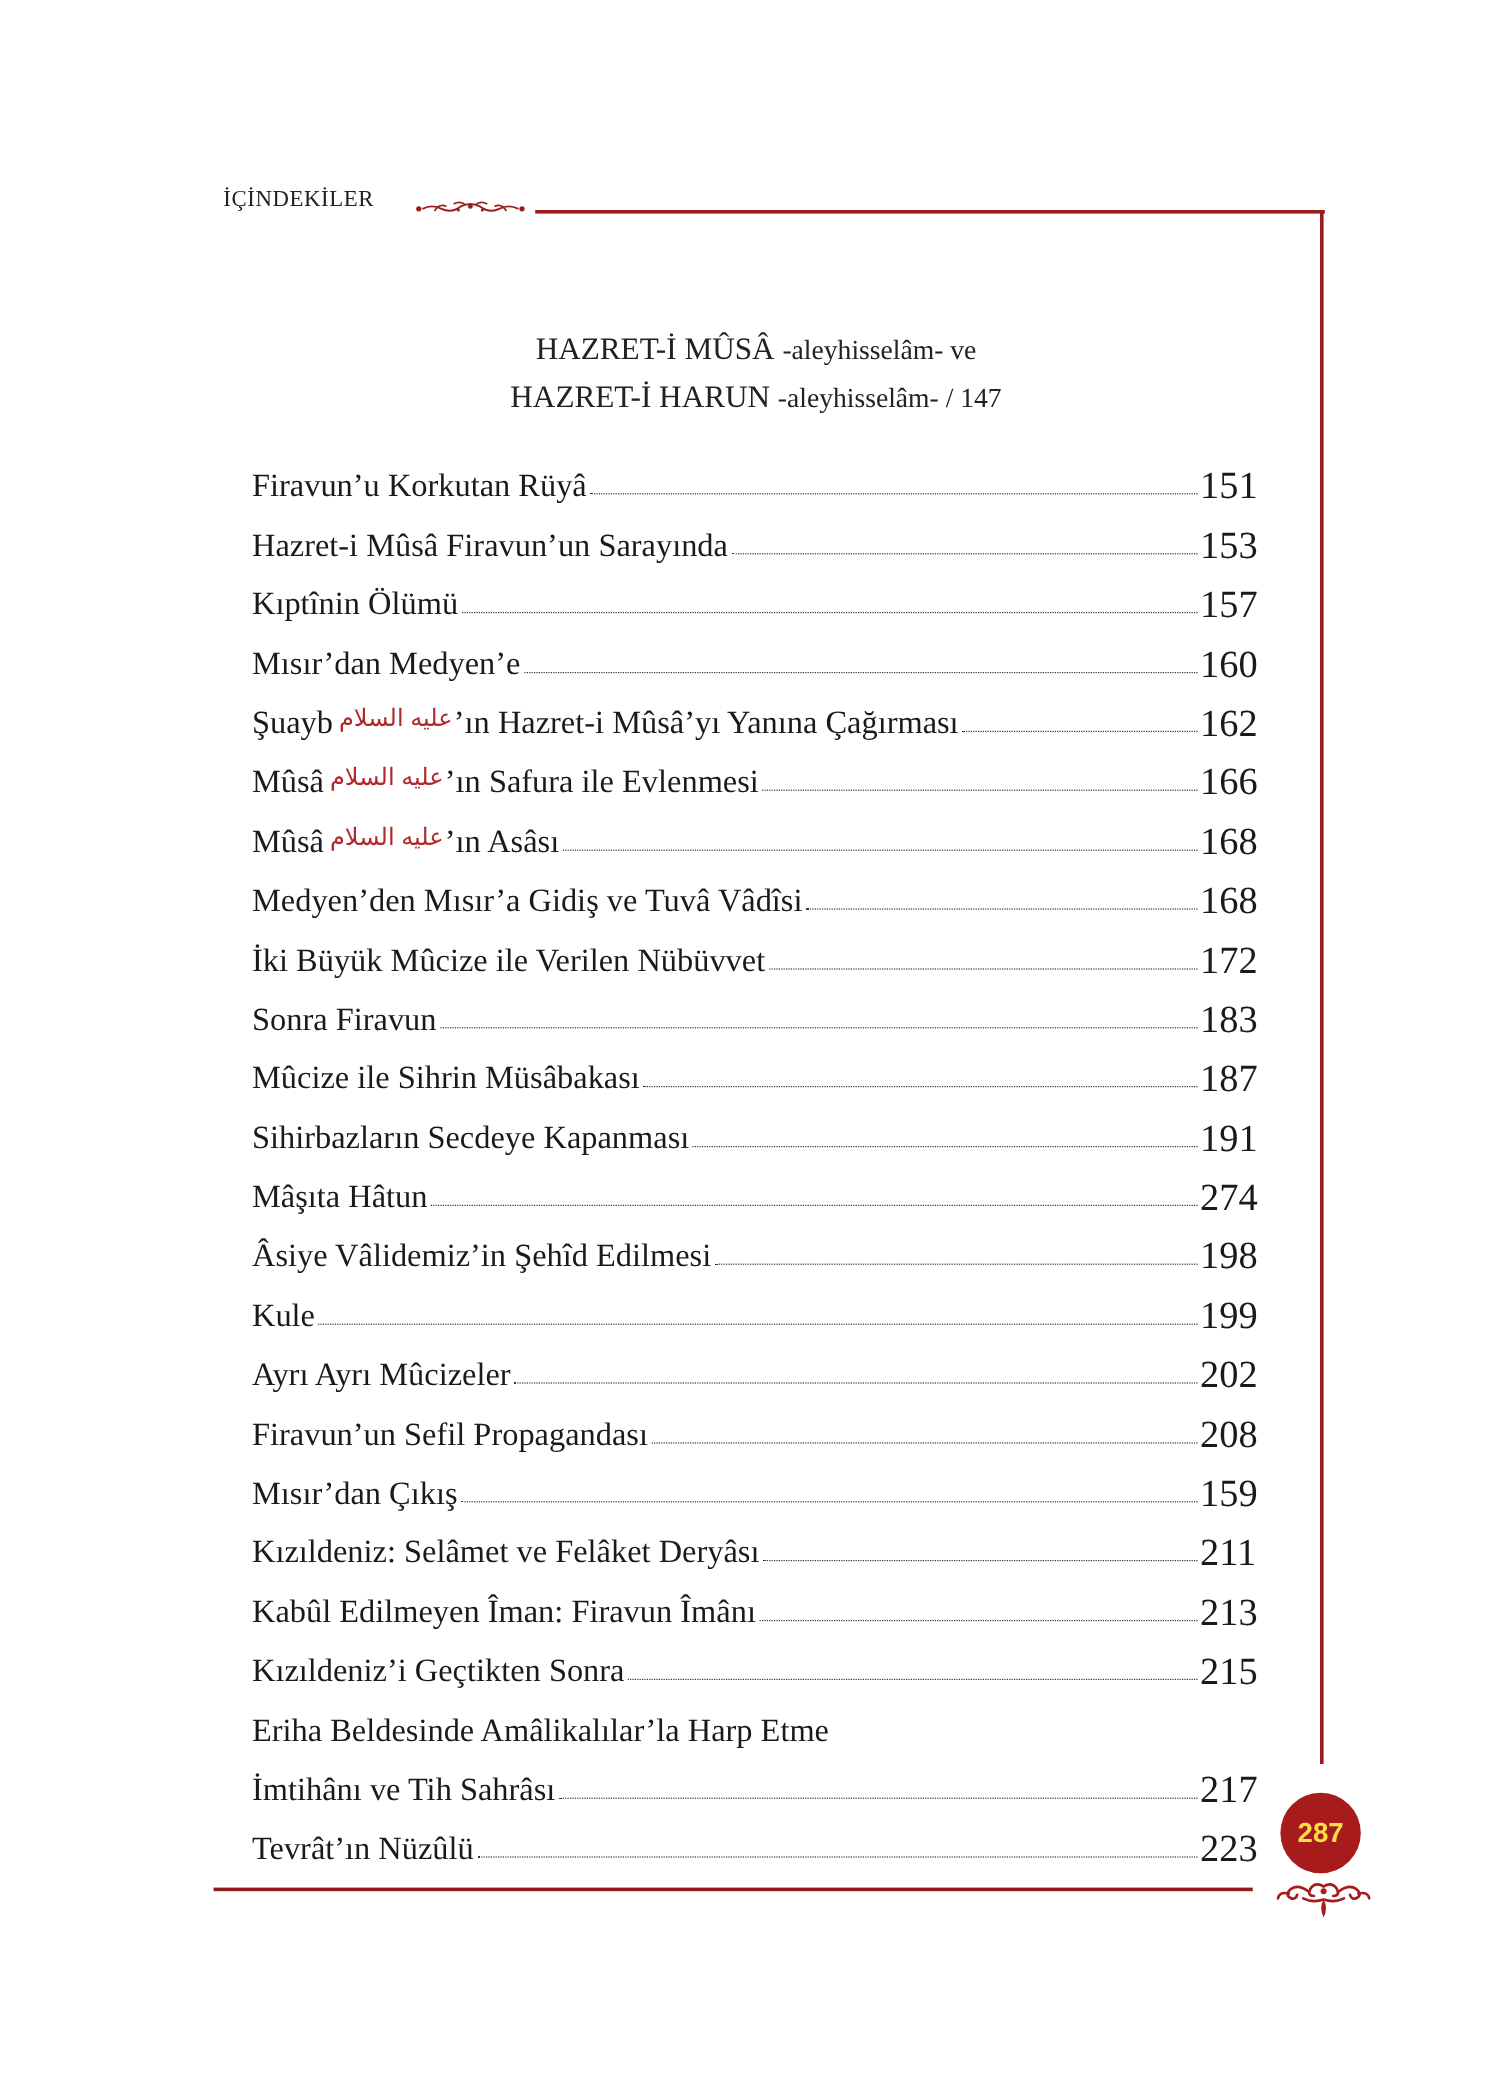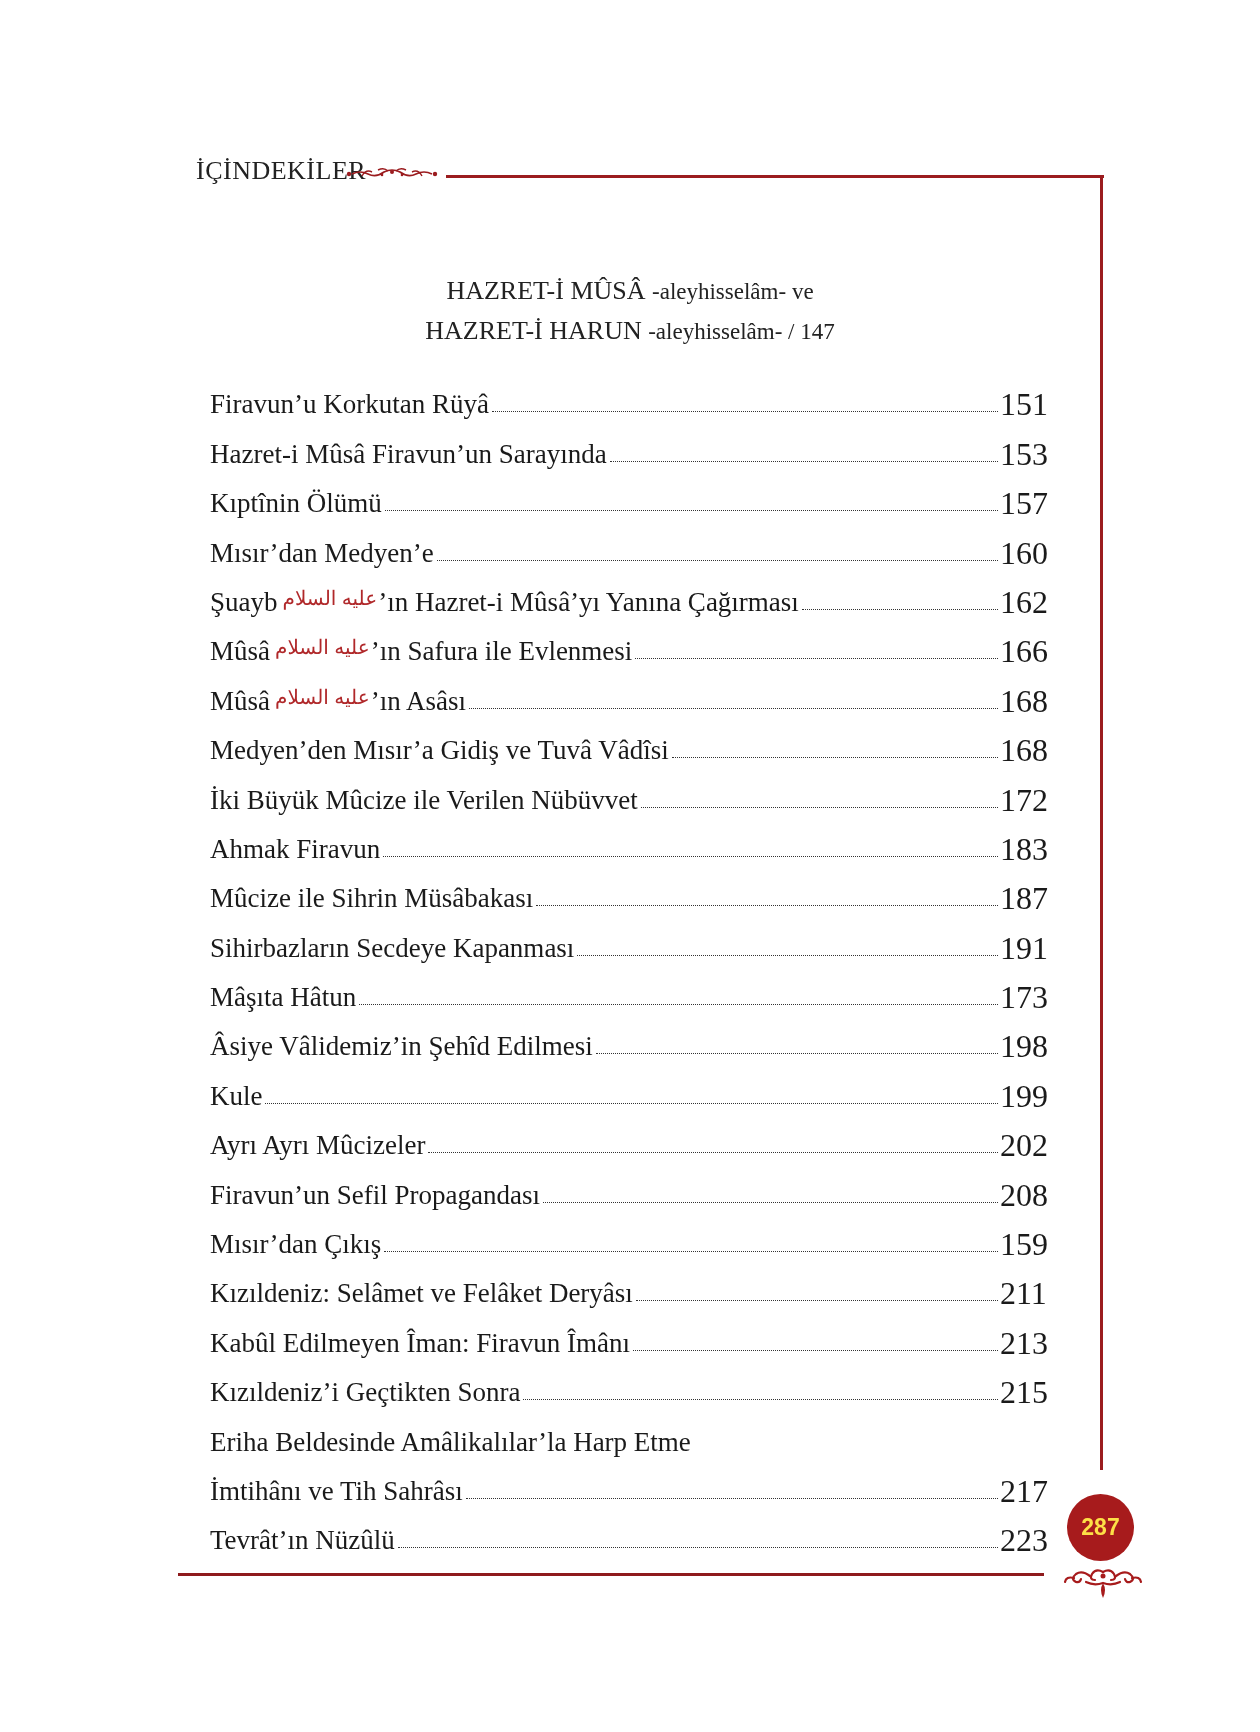--- a/index.html
+++ b/index.html
@@ -10,23 +10,23 @@
     body {
       width: 1260px;
       height: 1732px;
       position: relative;
       overflow: hidden;
       font-family: "Liberation Serif", "DejaVu Serif", serif;
       color: #1a1a1a;
     }
     .header-title {
       position: absolute;
-      left: 196px;
+      left: 186px;
       top: 156px;
-      font-size: 26px;
+      font-size: 19px;
       letter-spacing: 0.5px;
       color: #222;
     }
     .header-ornament {
       position: absolute;
       left: 346px;
       top: 166px;
       width: 92px;
       height: 14px;
     }
@@ -200,38 +200,38 @@
         <span class="title"><span>Medyen’den Mısır’a Gidiş ve Tuvâ Vâdîsi</span></span>
         <span class="dots"></span>
         <span class="page">168</span>
       </div>
     <div class="toc-row">
         <span class="title"><span>İki Büyük Mûcize ile Verilen Nübüvvet</span></span>
         <span class="dots"></span>
         <span class="page">172</span>
       </div>
     <div class="toc-row">
-        <span class="title"><span>Ahmak Firavun</span></span>
+        <span class="title"><span>Sonra Firavun</span></span>
         <span class="dots"></span>
         <span class="page">183</span>
       </div>
     <div class="toc-row">
         <span class="title"><span>Mûcize ile Sihrin Müsâbakası</span></span>
         <span class="dots"></span>
         <span class="page">187</span>
       </div>
     <div class="toc-row">
         <span class="title"><span>Sihirbazların Secdeye Kapanması</span></span>
         <span class="dots"></span>
         <span class="page">191</span>
       </div>
     <div class="toc-row">
         <span class="title"><span>Mâşıta Hâtun</span></span>
         <span class="dots"></span>
-        <span class="page">173</span>
+        <span class="page">274</span>
       </div>
     <div class="toc-row">
         <span class="title"><span>Âsiye Vâlidemiz’in Şehîd Edilmesi</span></span>
         <span class="dots"></span>
         <span class="page">198</span>
       </div>
     <div class="toc-row">
         <span class="title"><span>Kule</span></span>
         <span class="dots"></span>
         <span class="page">199</span>

